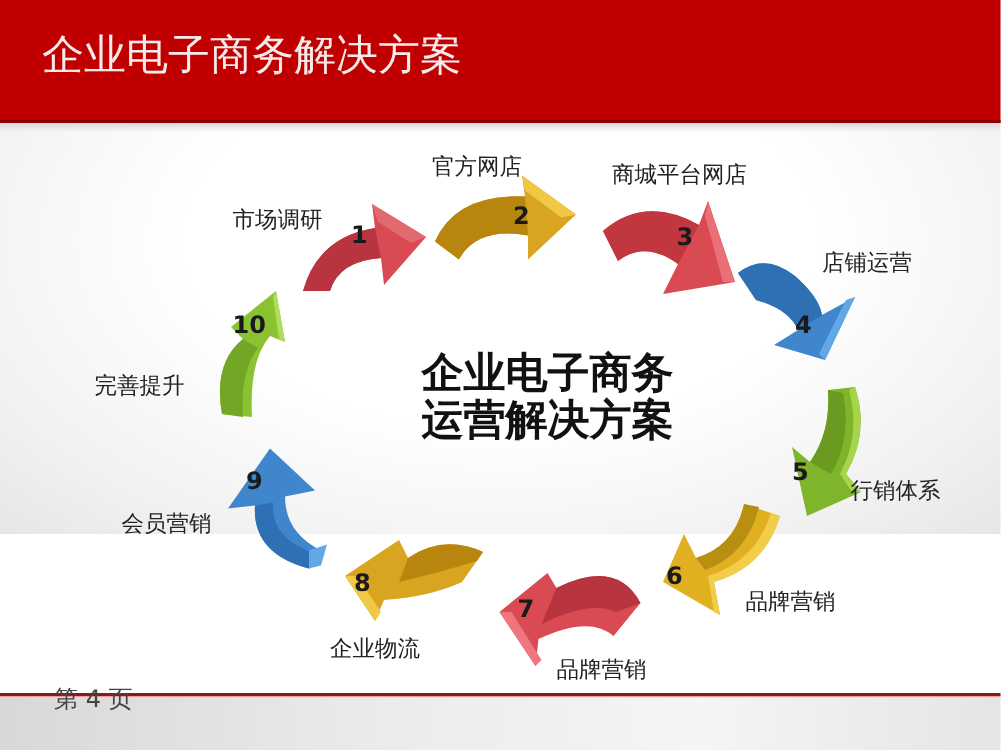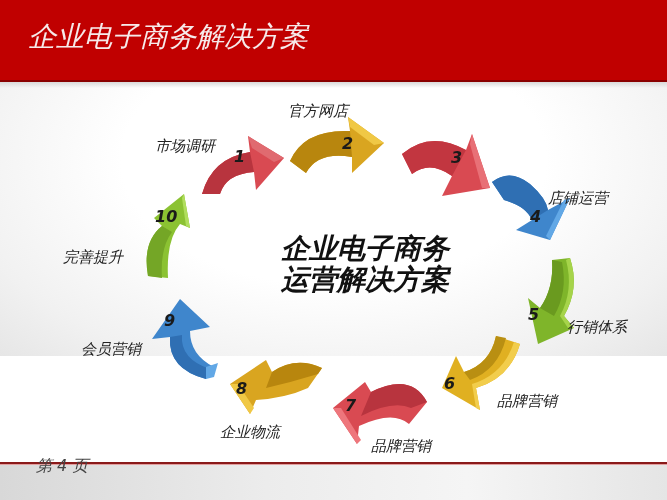--- a/index.html
+++ b/index.html
@@ -4,21 +4,20 @@
 <style>
   html, body { margin: 0; padding: 0; }
   body {
     width: 667px; height: 500px; overflow: hidden; position: relative;
     font-family: "DejaVu Sans", "Liberation Sans", sans-serif;
     background: #ffffff;
   }
   .slide {
     position: absolute; left: 0; top: 0; width: 667px; height: 356px;
     background: radial-gradient(ellipse at 50% 45%, #ffffff 0%, #ffffff 45%, #f1f1f1 80%, #e6e6e6 100%);
-    font-style: italic;
   }
   .header {
     position: absolute; left: 0; top: 0; width: 667px; height: 80px;
     background: #c00000;
     border-bottom: 2px solid #8a0000;
   }
   .header-title {
     position: absolute; left: 28px; top: 18px;
     font-family: "DejaVu Serif", "Liberation Serif", serif;
     font-size: 28px; color: #f6eaea; letter-spacing: 0px; font-weight: normal;
@@ -94,30 +93,31 @@
   <div class="label" style="left:288px; top:102px;text-align:right;">官方网店</div>
 
   <div class="arrow" style="left:400px; top:130px;">
     <svg width="95" height="70" viewBox="0 0 95 70">
       <path d="M2 24 Q30 0 66 20 L72 4 L90 58 L42 66 L52 46 Q30 30 12 44 Z" fill="#d94a52"></path>
       <path d="M2 24 Q30 0 66 20 L52 46 Q30 30 12 44 Z" fill="#c23640"></path>
       <path d="M72 4 L90 58 L82 58 L70 14 Z" fill="#e87076"></path>
     </svg>
   </div>
   <div class="num" style="left:451px; top:148px;">3</div>
+  <div class="label" style="left:408px; top:107px;">商城平台网店</div>
 
   <div class="arrow" style="left:490px; top:170px;">
     <svg width="85" height="72" viewBox="0 0 85 72">
       <path d="M2 12 Q20 -2 40 14 Q56 28 58 40 L80 28 L60 70 L26 60 L42 50 Q36 36 14 30 Z" fill="#3f86cc"></path>
       <path d="M2 12 Q20 -2 40 14 Q56 28 58 40 L42 50 Q36 36 14 30 Z" fill="#2f6fb3"></path>
       <path d="M80 28 L60 70 L56 66 L74 30 Z" fill="#62a8e6"></path>
     </svg>
   </div>
   <div class="num" style="left:530px; top:207px;">4</div>
-  <div class="label" style="left:548px; top:166px;margin-top:23px;">店铺运营</div>
+  <div class="label" style="left:548px; top:166px;">店铺运营</div>
 
   <div class="arrow" style="left:518px; top:258px;">
     <svg width="62" height="88" viewBox="0 0 62 88">
       <path d="M34 2 L52 0 Q62 30 46 58 L56 70 L20 86 L10 40 L22 50 Q36 30 34 2 Z" fill="#7fb52a"></path>
       <path d="M34 2 L44 4 Q50 34 36 58 L22 50 Q36 30 34 2 Z" fill="#6a9a1f"></path>
       <path d="M52 0 Q62 30 46 58 L56 70 L50 70 L42 58 Q56 32 48 2 Z" fill="#a6d44a"></path>
     </svg>
   </div>
   <div class="num" style="left:528px; top:305px;">5</div>
   <div class="label" style="left:567px; top:318px;">行销体系</div>

